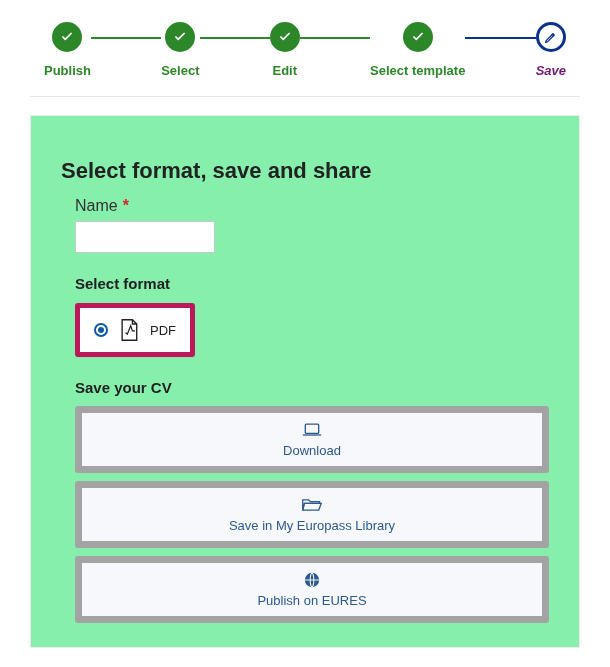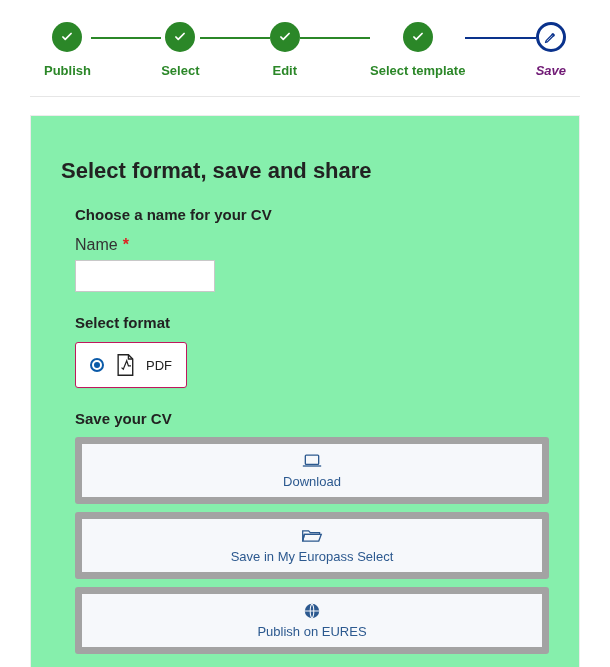--- a/index.html
+++ b/index.html
@@ -94,21 +94,21 @@
     border: 1px solid #c8c8c8;
     background: #fff;
     padding: 0 8px;
     font-size: 13px;
   }
   .format-card {
     display: inline-flex;
     align-items: center;
     gap: 10px;
     background: #fff;
-    border: 1px solid #be185d;
+    border: 5px solid #be185d;
     border-radius: 3px;
     padding: 10px 14px;
     margin-top: 11px;
     box-shadow: 0 1px 1px rgba(0,0,0,0.03);
   }
   .radio {
     width: 14px; height: 14px;
     border: 2px solid #0a5aa8;
     border-radius: 50%;
     display: flex; align-items: center; justify-content: center;
@@ -190,21 +190,20 @@
     <div class="step-label current">Save</div>
   </div>
 </div>
 
 <div class="divider"></div>
 
 <div class="panel">
   <h1 class="panel-title">Select format, save and share</h1>
 
   <div style="padding-left:14px;">
-    <div class="section-heading">Choose a name for your CV</div>
     <div class="field-label">
       <span>Name</span>
       <span class="asterisk">*</span>
     </div>
     <input class="text-input" type="text" value="" style="">
   </div>
 
   <div style="padding-left:14px;">
     <div class="section-heading">Select format</div>
     <div class="format-card">
@@ -234,21 +233,21 @@
         </span>
         <span class="action-label">Download</span>
       </div>
       <div class="action-btn">
         <span class="action-icon">
           <svg width="22" height="16" viewBox="0 0 26 18" fill="none">
               <path d="M2 3h7l2 2h11v2H4L2 15V3z" stroke="#2c598f" stroke-width="1.5" fill="none"></path>
               <path d="M4 7h20l-3 8H2l2-8z" stroke="#2c598f" stroke-width="1.5" fill="none"></path>
             </svg>
         </span>
-        <span class="action-label">Save in My Europass Select</span>
+        <span class="action-label">Save in My Europass Library</span>
       </div>
       <div class="action-btn">
         <span class="action-icon">
           <svg width="16" height="16" viewBox="0 0 20 20" fill="#2c598f">
               <circle cx="10" cy="10" r="9"></circle>
               <path d="M1 10h18M10 1c3 3 3 15 0 18M10 1c-3 3-3 15 0 18" stroke="#f6f8fb" stroke-width="1.3" fill="none"></path>
             </svg>
         </span>
         <span class="action-label">Publish on EURES</span>
       </div>

